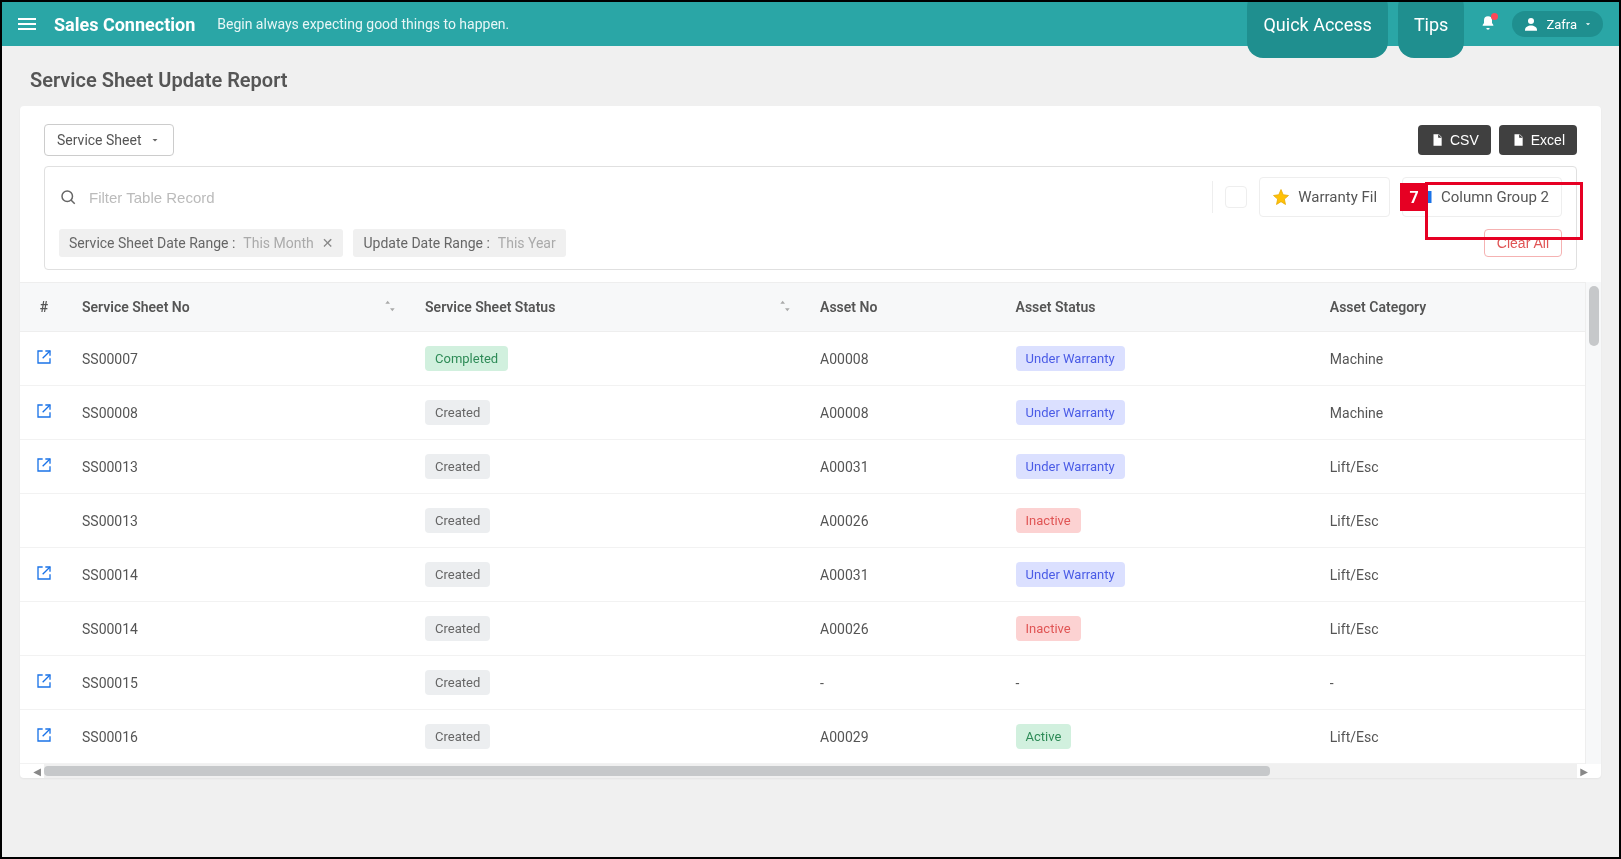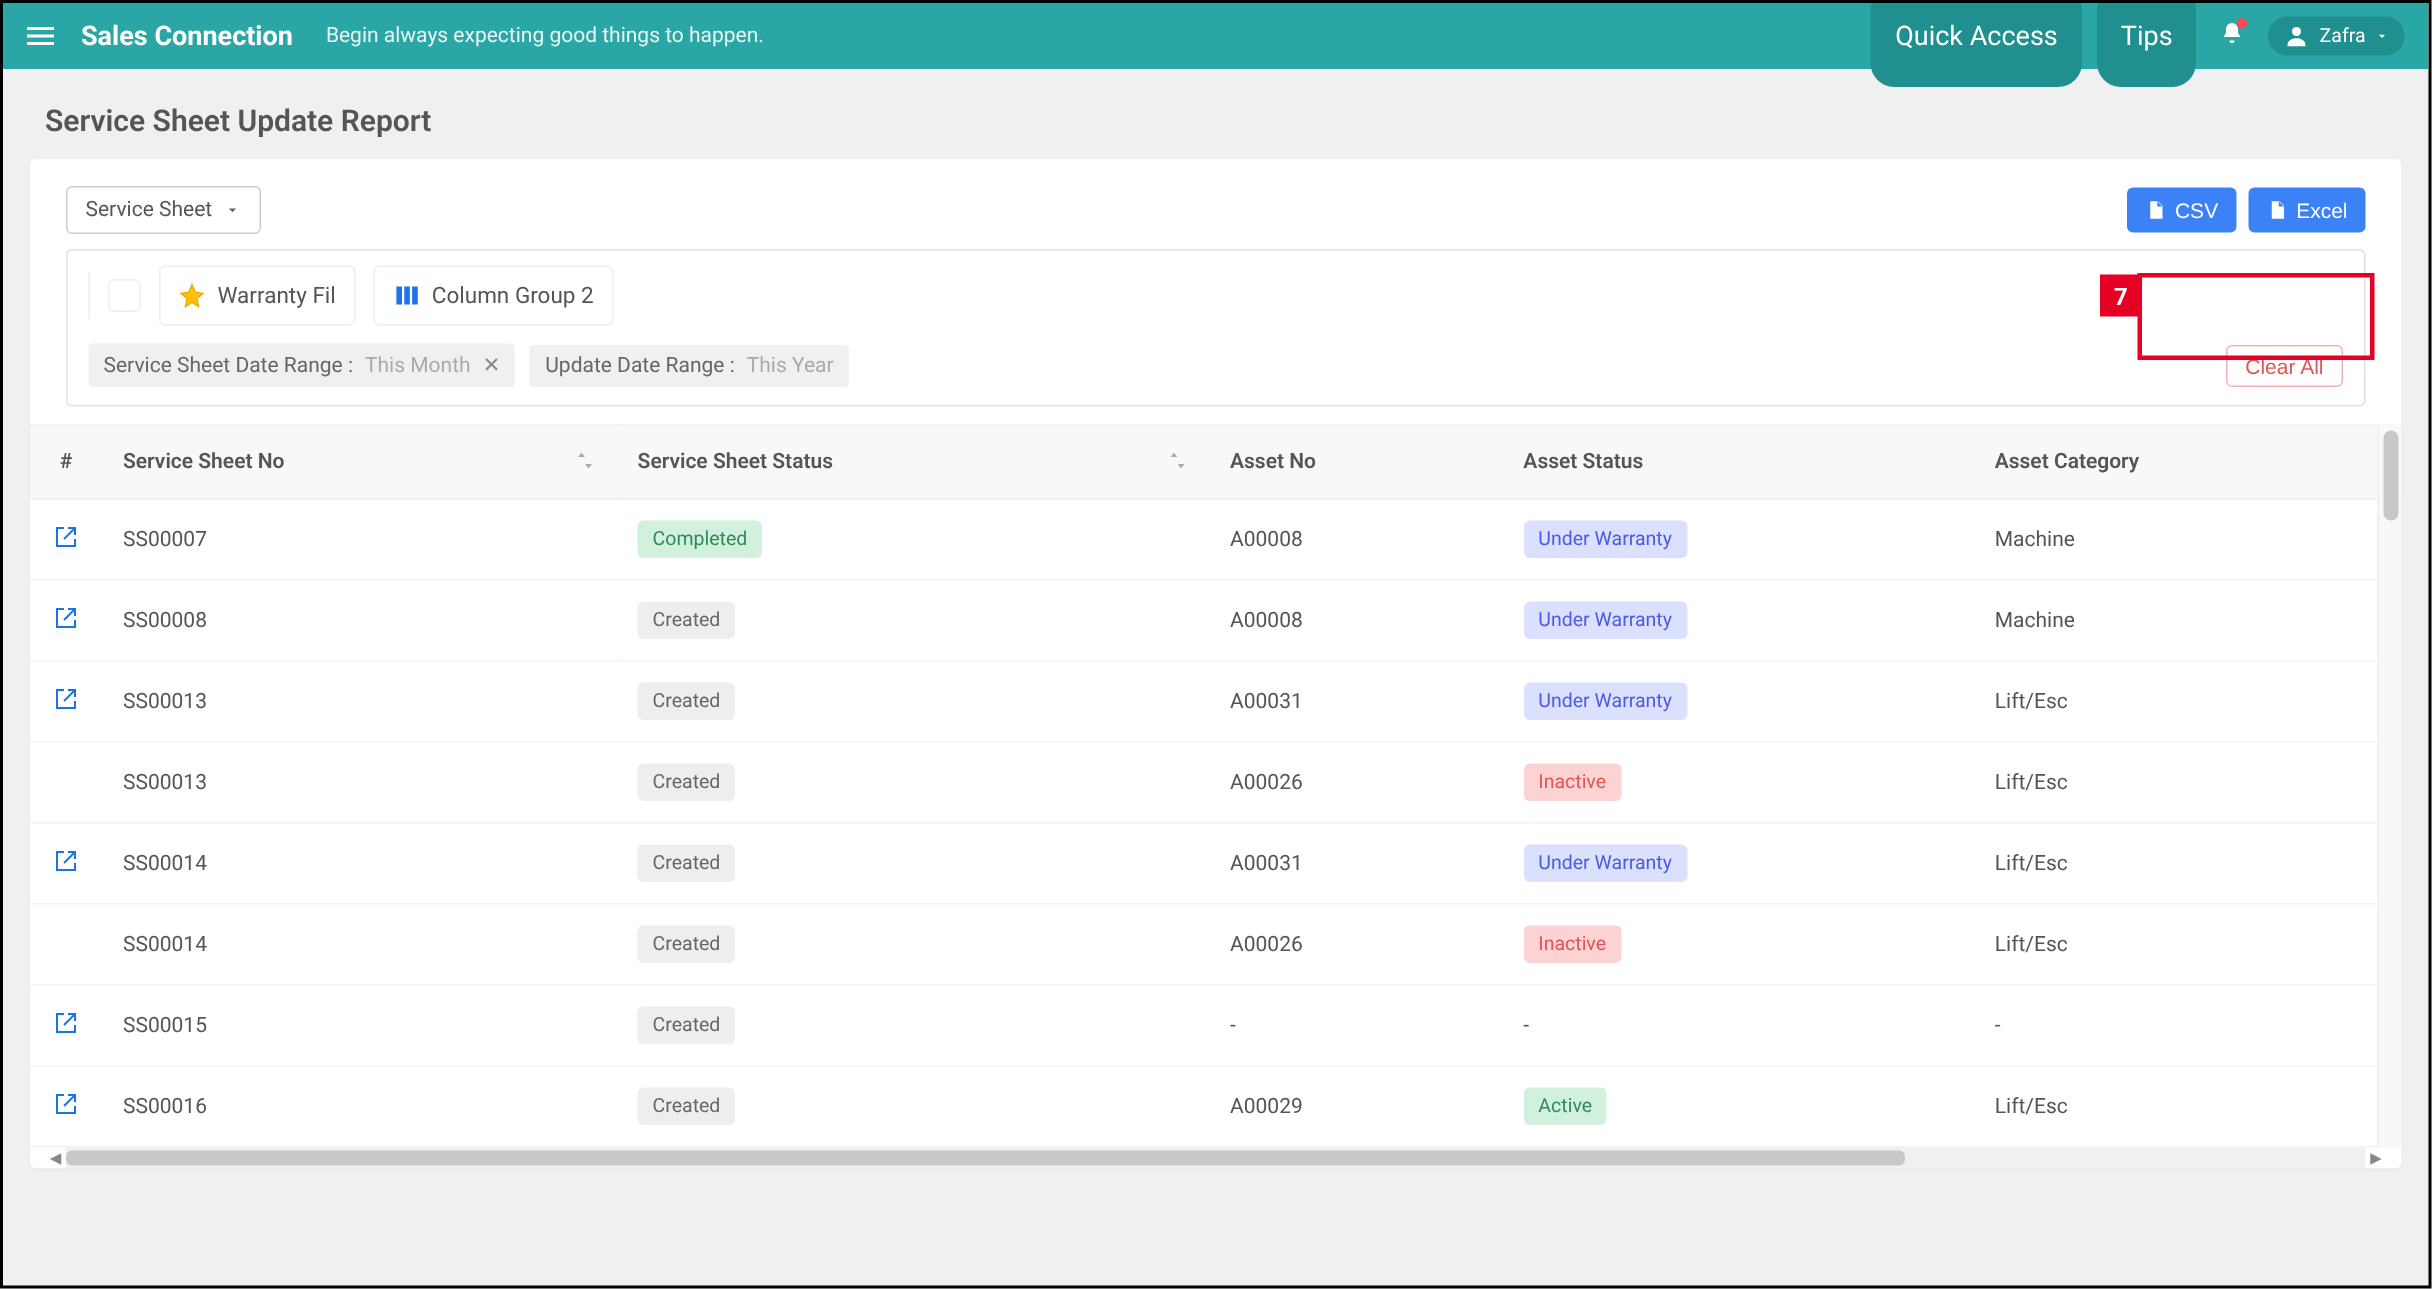--- a/index.html
+++ b/index.html
@@ -18,21 +18,21 @@
   .user-chip { display: flex; align-items: center; gap: 6px; background: #1f8f8f; padding: 4px 10px; border-radius: 16px; cursor: pointer; color: #fff; font-size: 13px; }
   .avatar { width: 18px; height: 18px; }
 
   .page-title { font-size: 20px; color: #555; font-weight: 600; padding: 22px 28px 14px; }
 
   .card { background: #fff; margin: 0 18px 18px; border-radius: 4px; box-shadow: 0 1px 2px rgba(0,0,0,0.05); padding: 0; }
 
   .top-controls { padding: 18px 24px 10px; display: flex; align-items: center; }
   .selector-btn { display: inline-flex; align-items: center; gap: 8px; border: 1px solid #ccc; border-radius: 4px; padding: 7px 12px; background: #fff; font-size: 14px; color: #555; cursor: pointer; }
   .right-btns { margin-left: auto; display: flex; gap: 8px; }
-  .export-btn { display: inline-flex; align-items: center; gap: 6px; background: #3b82f6; color: #fff; border: none; padding: 7px 12px; border-radius: 4px; font-size: 14px; cursor: pointer; }
+  .export-btn { display: inline-flex; align-items: center; gap: 6px; background: #404040; color: #fff; border: none; padding: 7px 12px; border-radius: 4px; font-size: 14px; cursor: pointer; }
   .export-btn svg { width: 14px; height: 14px; }
 
   .filter-wrap { padding: 0 24px; }
   .filter-box { border: 1px solid #e0e0e0; border-radius: 4px; padding: 10px 14px; background: #fff; }
   .filter-row1 { display: flex; align-items: center; gap: 12px; }
   .search-area { display: flex; align-items: center; flex: 1; gap: 12px; }
   .search-icon { width: 18px; height: 18px; color: #666; }
   .search-input { border: none; outline: none; font-size: 15px; color: #999; flex: 1; background: transparent; }
   .search-input::placeholder { color: #bbb; }
   .vert-div { width: 1px; height: 32px; background: #eee; }
@@ -137,20 +137,27 @@
             <path d="M6 2h9l5 5v15H6z M14 2v6h6"></path>
           </svg>
         <span>Excel</span>
       </button>
     </div>
   </div>
 
   <div class="filter-wrap">
     <div class="filter-box">
       <div class="filter-row1">
+        <div class="search-area">
+          <svg class="search-icon" viewBox="0 0 24 24" fill="none" stroke="#666" stroke-width="2">
+              <circle cx="11" cy="11" r="7"></circle>
+              <line x1="21" y1="21" x2="16" y2="16"></line>
+            </svg>
+          <input class="search-input" placeholder="Filter Table Record" style="">
+        </div>
         <div class="vert-div"></div>
         <svg class="reload" viewBox="0 0 24 24" fill="none" stroke="#1a73e8" stroke-width="2">
             <path d="M3 12a9 9 0 1 0 3-6.7L3 8"></path>
             <path d="M3 3v5h5"></path>
           </svg>
         <div class="fav-btn">
           <svg class="star" viewBox="0 0 24 24" fill="#ffc107" stroke="#e6a800" stroke-width="1">
               <path d="M12 2l2.9 6.9L22 10l-5.5 4.8L18 22l-6-3.8L6 22l1.5-7.2L2 10l7.1-1.1z"></path>
             </svg>
           <span>Warranty Fil</span>

